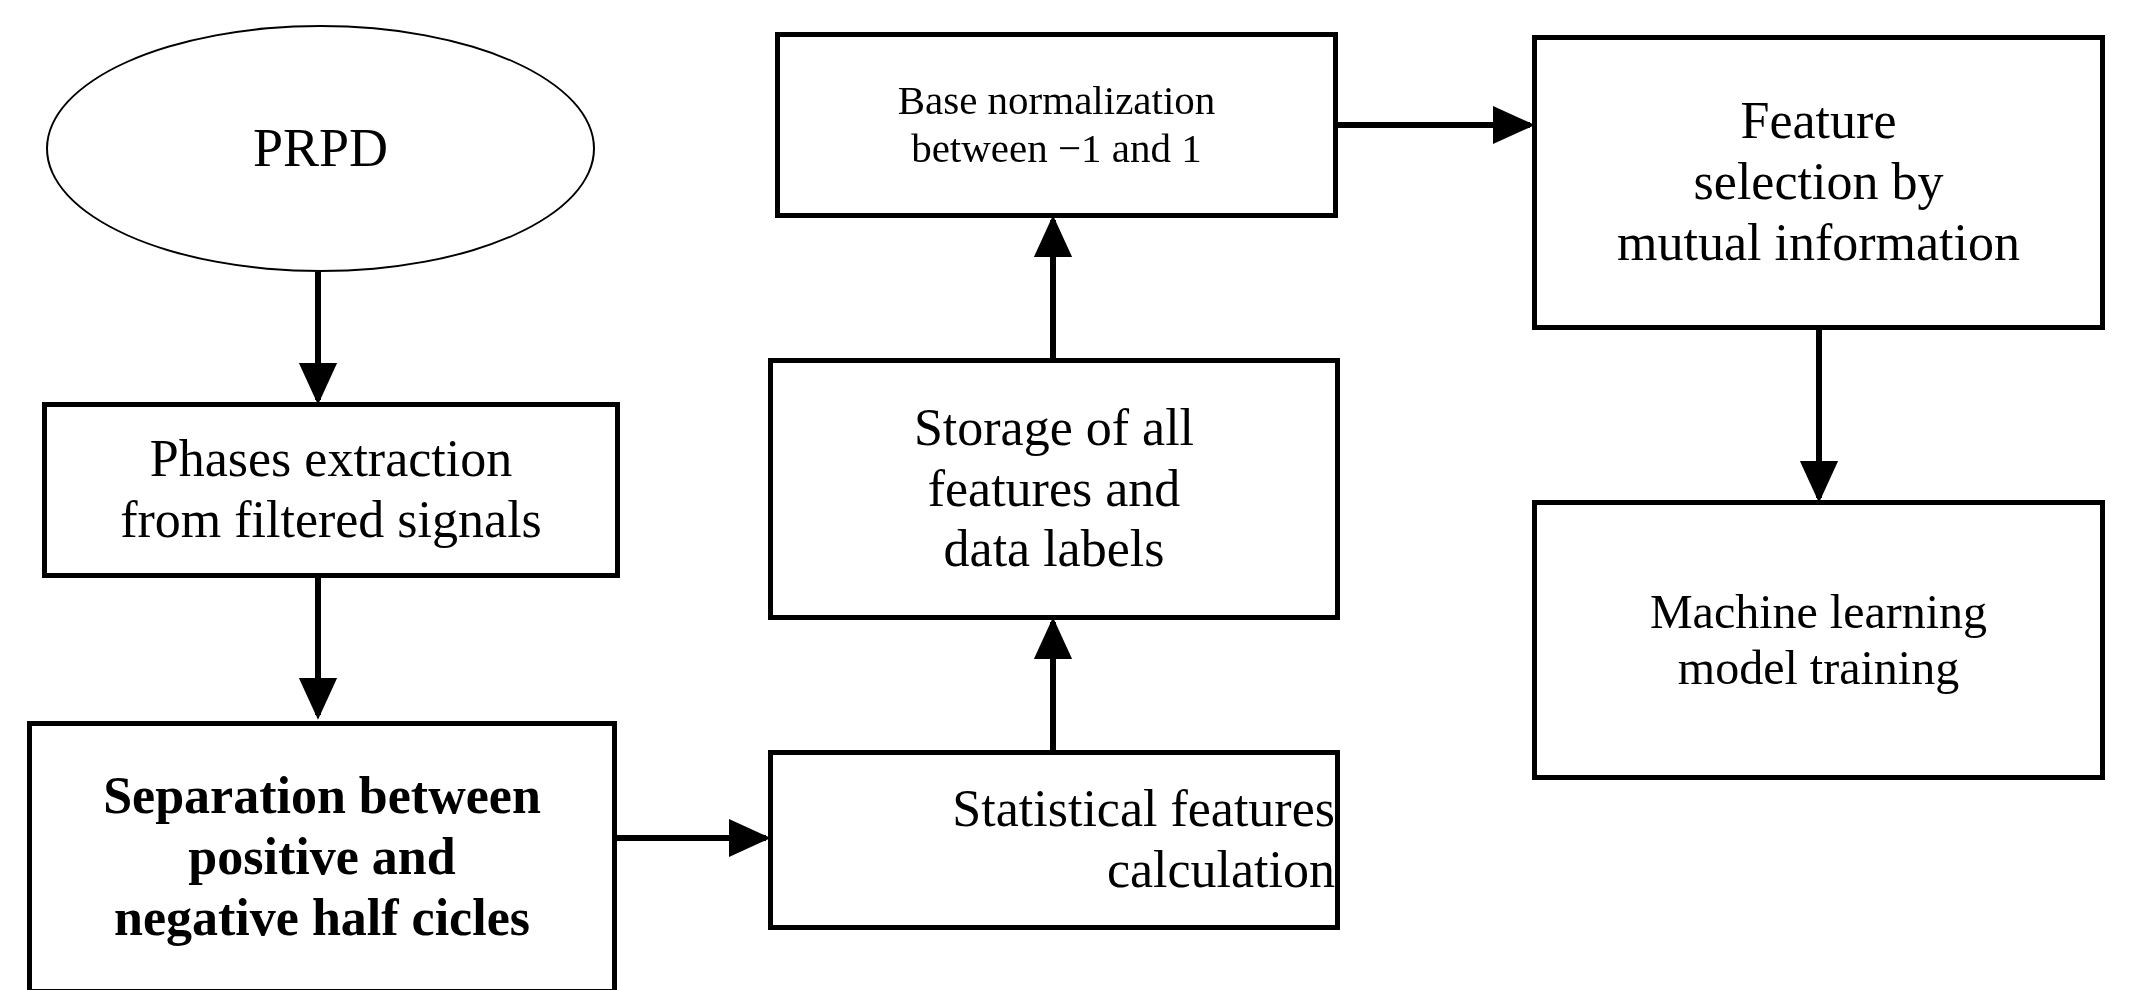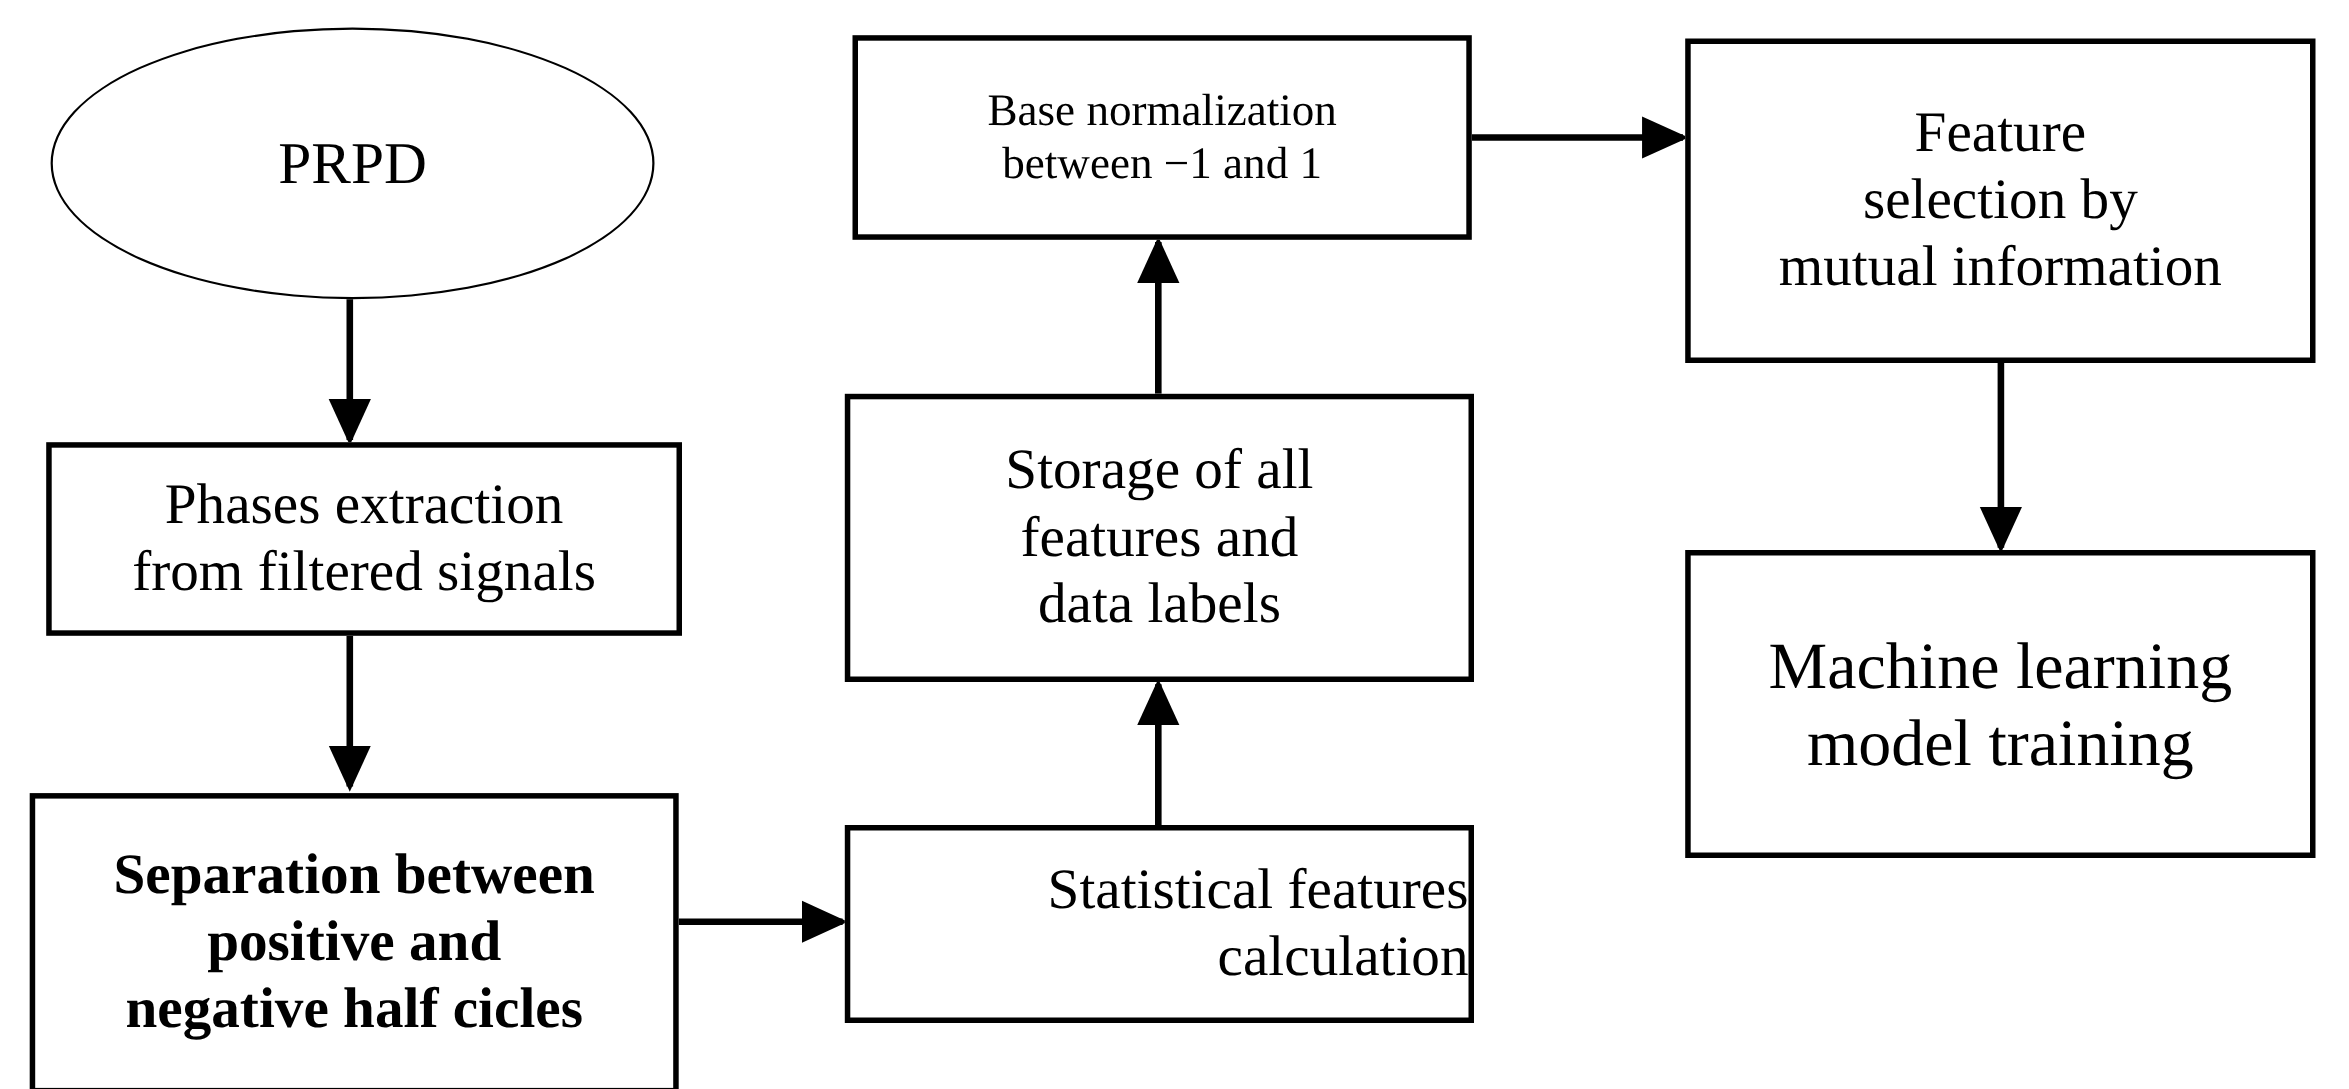--- a/index.html
+++ b/index.html
@@ -101,18 +101,18 @@
       <div class="node box" style="left: 775px; top: 32px; width: 563px; height: 186px; border-color: rgb(0, 0, 0);">
         <span class="label" style="font-size: 41px;">Base normalization
 between −1 and 1</span>
       </div>
       <div class="node box" style="left: 1532px; top: 35px; width: 573px; height: 295px; border-color: rgb(0, 0, 0);">
         <span class="label" style="font-size: 52px;">Feature
 selection by
 mutual information</span>
       </div>
       <div class="node box" style="left: 1532px; top: 500px; width: 573px; height: 280px; border-color: rgb(0, 0, 0);">
-        <span class="label" style="font-size: 60px;">Machine learning
+        <span class="label" style="font-size: 48px;">Machine learning
 model training</span>
       </div>
     </div>
 
 </div>
 
 </body></html>

